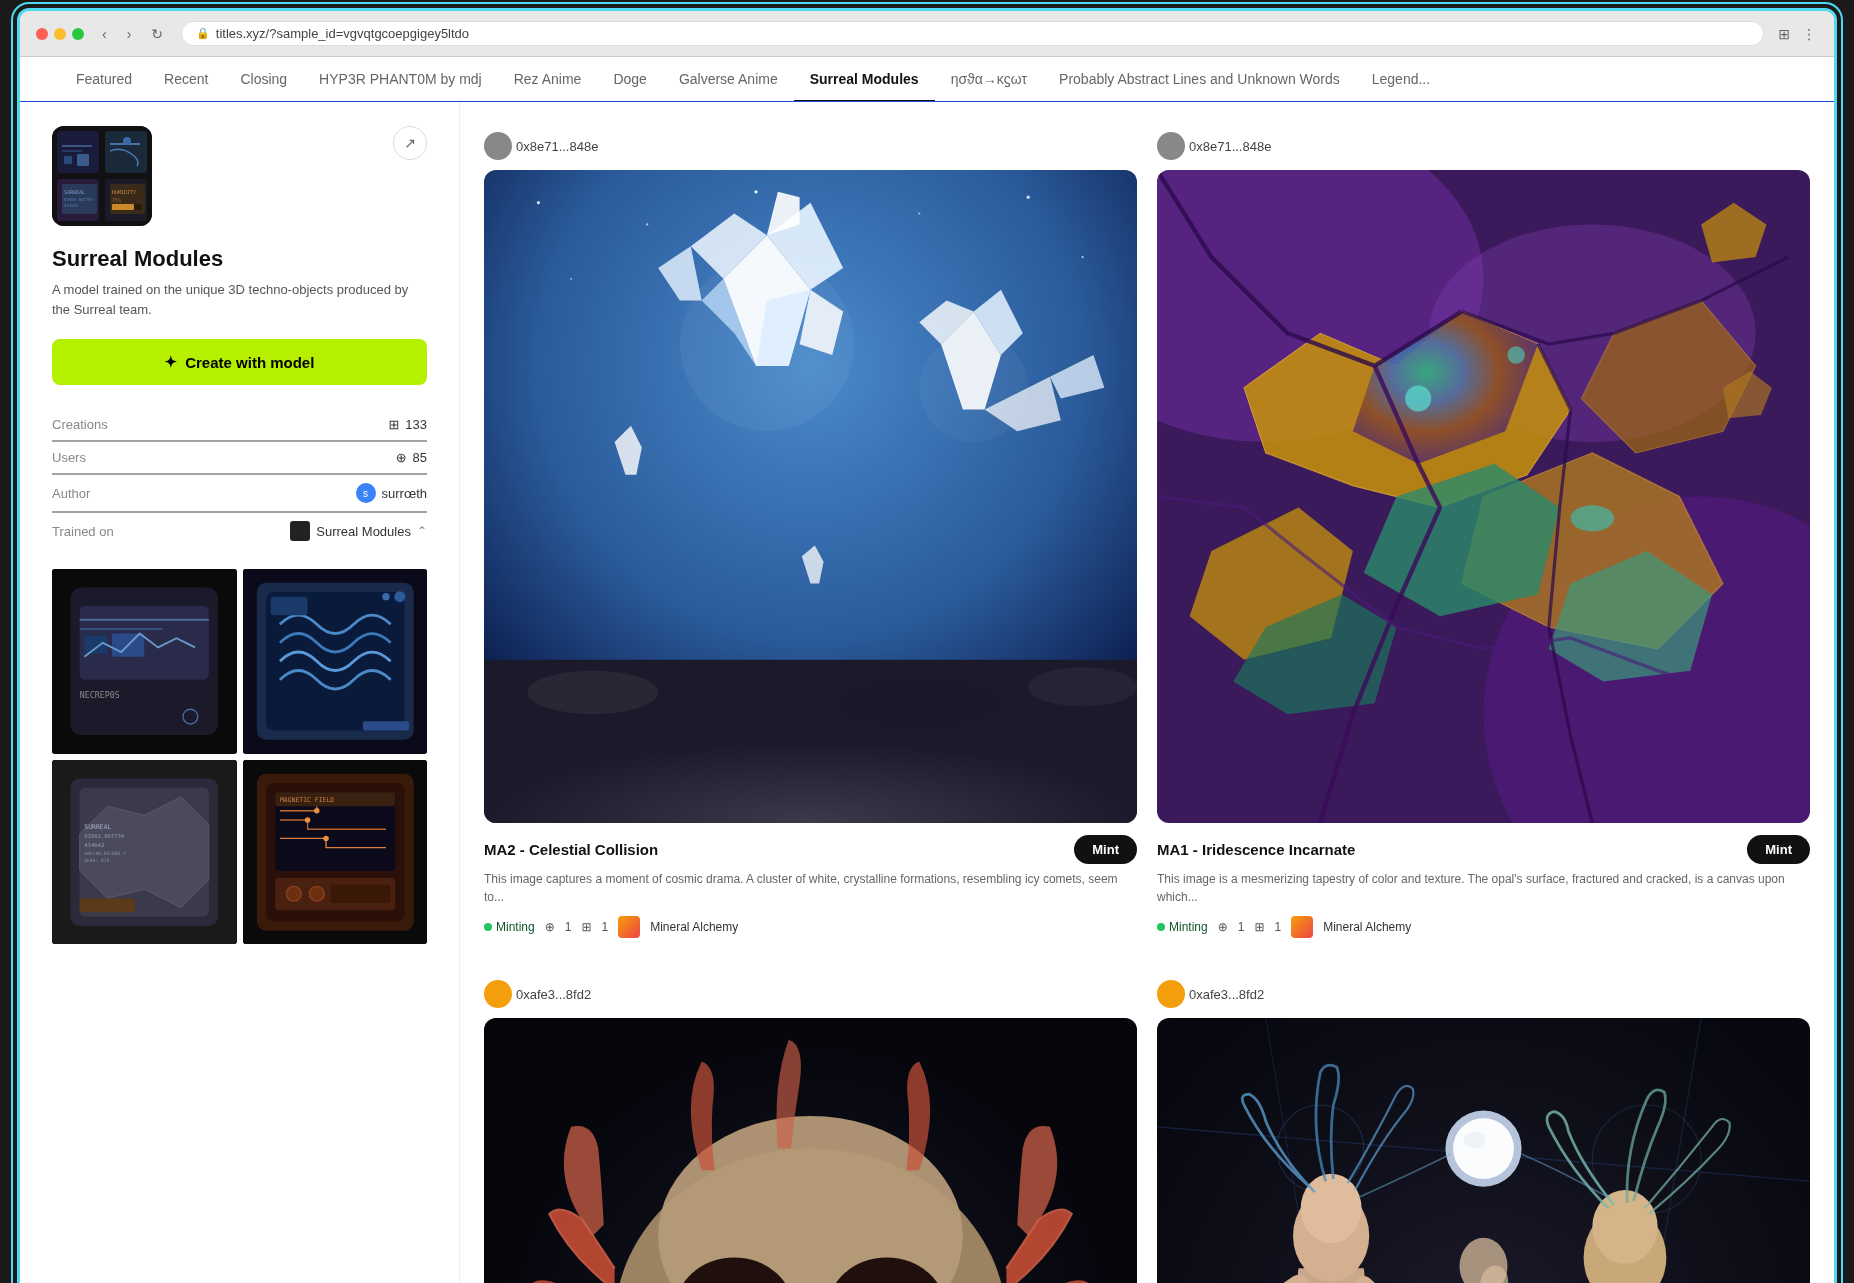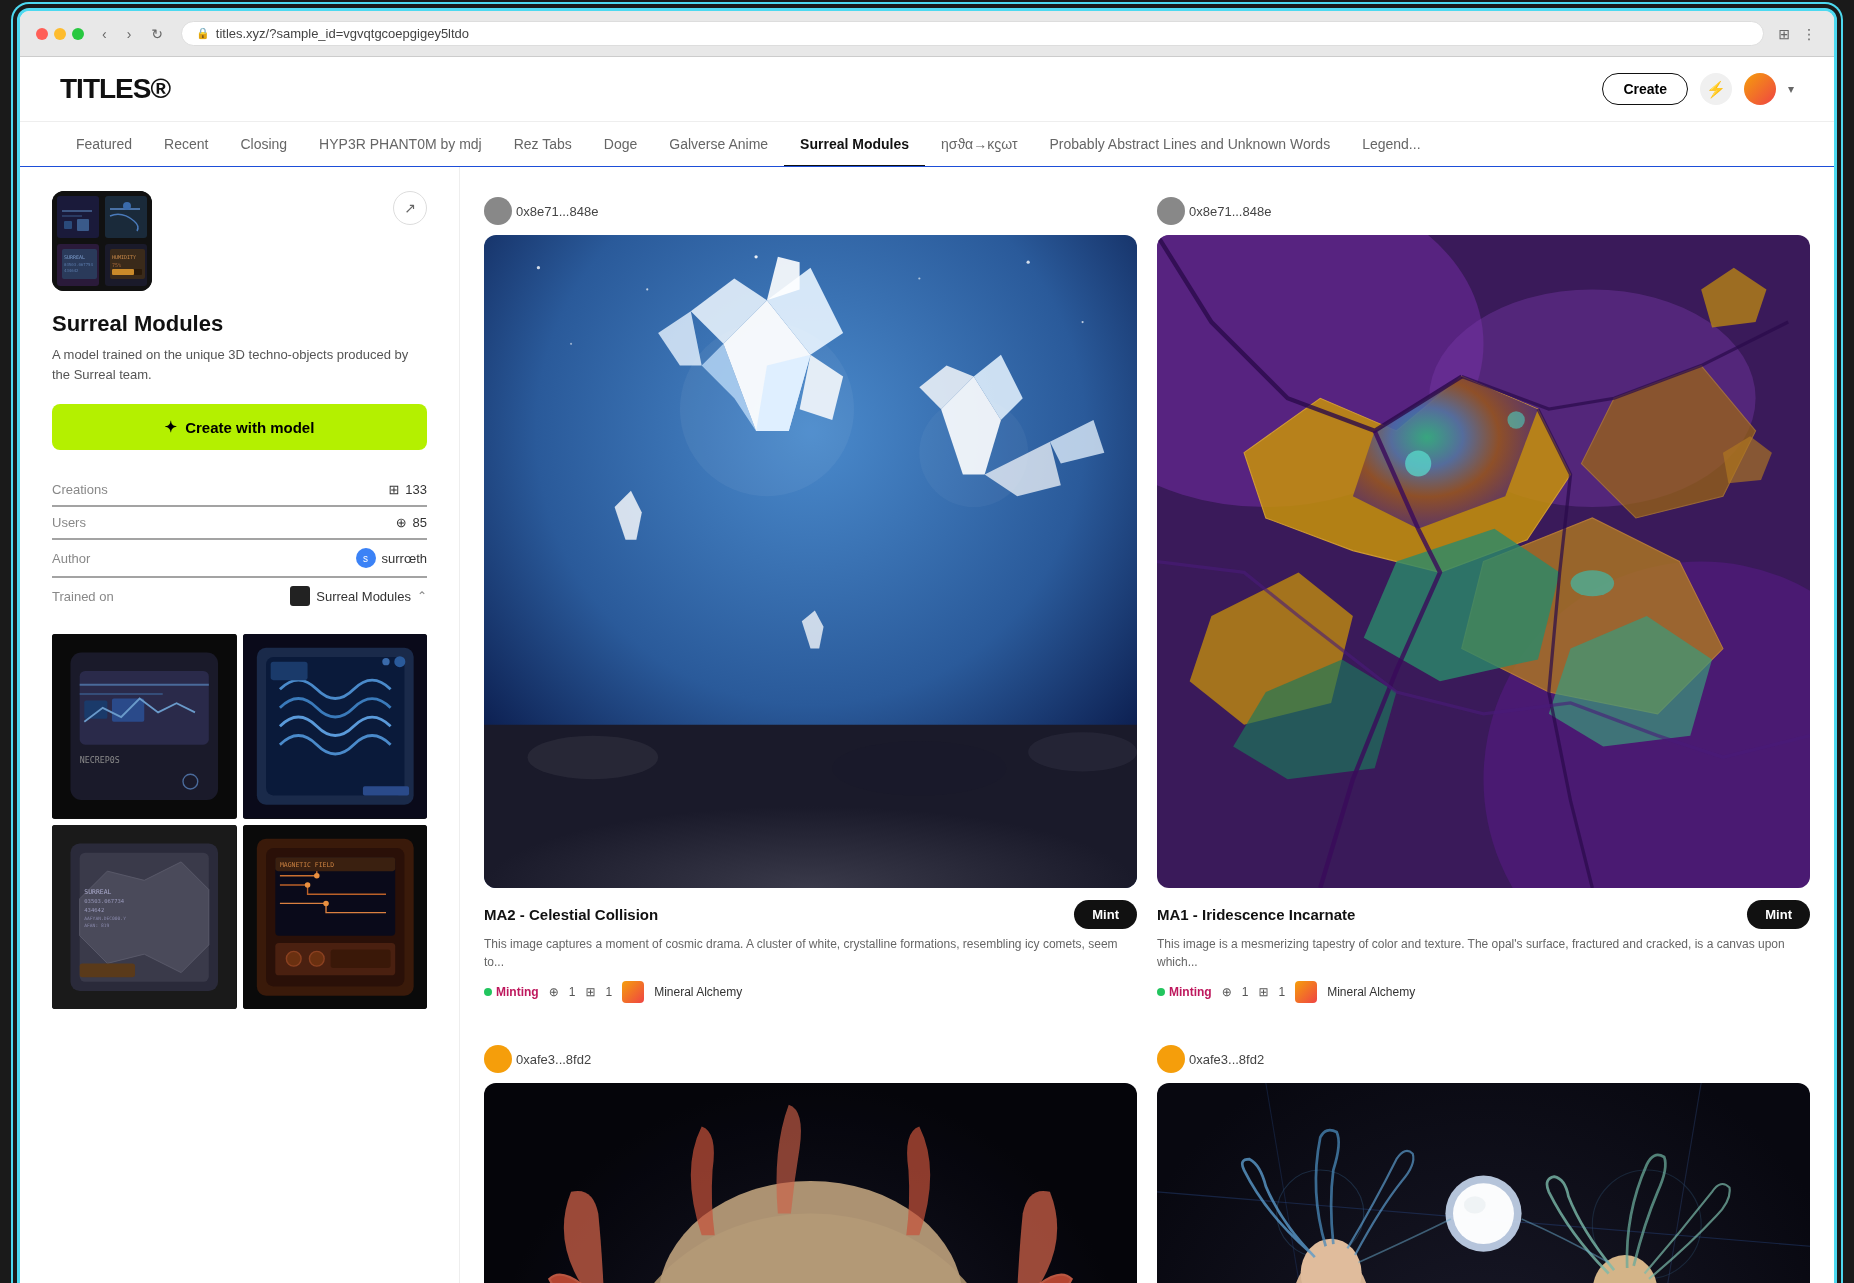--- a/index.html
+++ b/index.html
@@ -315,21 +315,21 @@
     }
     .card-meta {
       display: flex;
       align-items: center;
       gap: 10px;
       font-size: 12px;
       color: #555;
     }
     .minting-badge {
       display: flex; align-items: center; gap: 4px;
-      font-size: 12px; color: #be185d; font-weight: 700;
+      font-size: 12px; color: #14532d; font-weight: 400;
     }
     .mint-dot {
       width: 8px; height: 8px;
       border-radius: 50%;
       background: #22c55e;
     }
     .collection-thumb {
       width: 22px; height: 22px;
       border-radius: 4px;
       background: linear-gradient(135deg, #f59e0b, #ef4444);
@@ -361,36 +361,27 @@
       <span>titles.xyz/?sample_id=vgvqtgcoepgigey5ltdo</span>
     </div>
     <div class="browser-actions">
       <button>⊞</button>
       <button>⋮</button>
     </div>
   </div>
 
   <div class="app-container">
 
-    <div class="app-header">
-      <div class="app-logo">TITLES®</div>
-      <div class="header-right">
-        <button class="create-btn">Create</button>
-        <div class="header-icon">⚡</div>
-        <div class="avatar"></div>
-        <span class="chevron">▾</span>
-      </div>
-    </div>
 
     <div class="app-nav">
       <div class="nav-item">Featured</div>
       <div class="nav-item">Recent</div>
       <div class="nav-item">Closing</div>
       <div class="nav-item">HYP3R PHANT0M by mdj</div>
-      <div class="nav-item">Rez Tabs</div>
+      <div class="nav-item">Rez Anime</div>
       <div class="nav-item">Doge</div>
       <div class="nav-item">Galverse Anime</div>
       <div class="nav-item active">Surreal Modules</div>
       <div class="nav-item">ησϑα→κϛωτ</div>
       <div class="nav-item">Probably Abstract Lines and Unknown Words</div>
       <div class="nav-item">Legend...</div>
     </div>
 
     <div class="main-layout">
 

